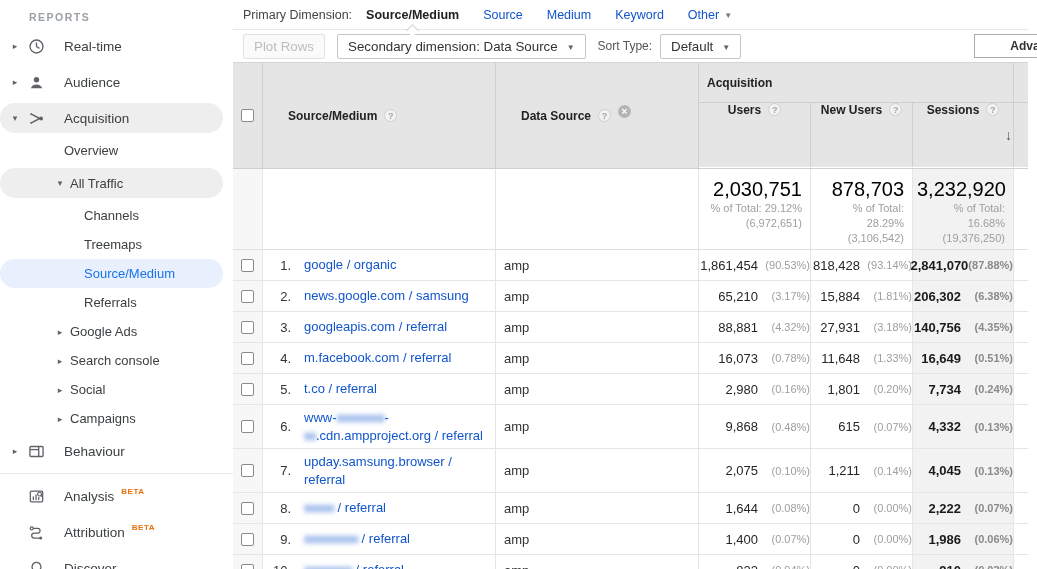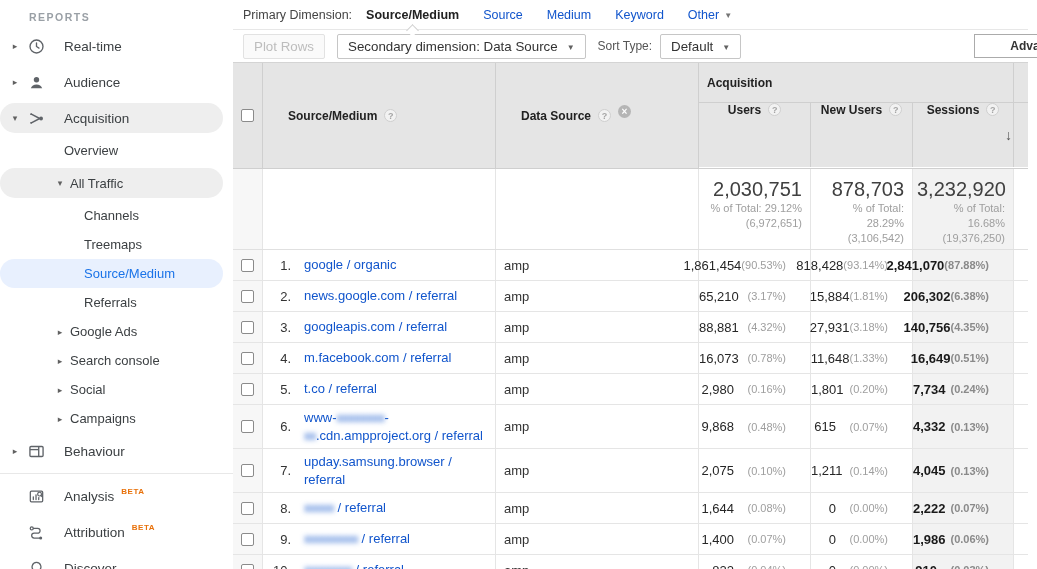--- a/index.html
+++ b/index.html
@@ -64,33 +64,33 @@
   .help { display:inline-flex; align-items:center; justify-content:center; width:13px; height:13px; border-radius:50%; background:#f2f2f2; border:1px solid #cfcfcf; color:#a5a5a5; font-size:9px; font-weight:bold; margin-left:7px; }
   .closex { display:inline-flex; align-items:center; justify-content:center; width:13px; height:13px; border-radius:50%; background:#b5b5b5; color:#fff; font-size:10px; font-weight:bold; margin-left:7px; transform:translateY(-4px); }
   .sortarrow { position:absolute; right:1px; top:50%; transform:translateY(-50%); font-size:14px; font-weight:bold; color:#555; }
 
   
   .tsummary { display:flex; height:81px; border-bottom:1px solid #e0e0e0; }
   .s-check { background:#f7f7f7; border-right:1px solid #e5e5e5; }
   .s-dim { border-right:1px solid #e5e5e5; background:#fff; }
   .s-metric { border-right:1px solid #e5e5e5; background:#fff; text-align:right; padding:9px 8px 0 4px; }
   .s-metric.sorted { background:#f2f2f2; }
-  .s-value { font-size:20px; color:#404040; line-height:1.15; }
+  .s-value { font-size:20px; color:#000000; line-height:1.15; }
   .s-sub { font-size:11px; color:#9e9e9e; line-height:1.35; }
   .s-sliver { background:#fff; }
 
   
   .drow { display:flex; min-height:31px; border-bottom:1px solid #e5e5e5; align-items:stretch; }
   .d-check { background:#f7f7f7; border-right:1px solid #e5e5e5; display:flex; align-items:center; justify-content:center; }
   .d-source { border-right:1px solid #e5e5e5; display:flex; align-items:center; padding:4px 4px 4px 6px; }
   .rank { width:22px; text-align:right; color:#333; margin-right:13px; flex-shrink:0; }
   .src-link { color:#1155cc; cursor:pointer; line-height:1.35; }
   .blur { filter:blur(2.5px); letter-spacing:-.5px; }
   .d-ds { border-right:1px solid #e5e5e5; display:flex; align-items:center; padding-left:8px; color:#333; }
-  .d-metric { border-right:1px solid #e5e5e5; display:flex; align-items:center; justify-content:flex-end; padding-right:24px; }
+  .d-metric { border-right:1px solid #e5e5e5; display:flex; align-items:center; justify-content:flex-end; padding-right:0; }
   .d-metric .num { flex:1; text-align:right; color:#262626; }
   .d-metric .pct { width:52px; text-align:right; font-size:11px; color:#9e9e9e; }
   .d-metric.sorted { background:#f2f2f2; }
   .d-metric.sorted .num { font-weight:bold; color:#1a1a1a; }
   .d-metric.sorted .pct { font-weight:bold; color:#8a8a8a; }
   .d-sliver { background:#fff; }
 
   .cb { width:13px; height:13px; border:1px solid #8b8b8b; border-radius:2px; background:#fff; display:inline-block; cursor:pointer; }
 </style>
 </head>
@@ -328,21 +328,21 @@
               <span class="pct">(87.88%)</span>
             </div>
     <div class="d-sliver c6"></div>
           </div>
           <div class="drow">
     <div class="d-check c0">
               <span class="cb"></span>
             </div>
     <div class="d-source c1">
       <span class="rank">2.</span>
-      <span class="src-link"><span>news.google.com / referral</span></span>
+      <span class="src-link"><span>news.google.com / samsung</span></span>
     </div>
     <div class="d-ds c2">amp</div>
     <div class="d-metric c3">
               <span class="num">65,210</span>
               <span class="pct">(3.17%)</span>
             </div>
     <div class="d-metric c4">
               <span class="num">15,884</span>
               <span class="pct">(1.81%)</span>
             </div>

